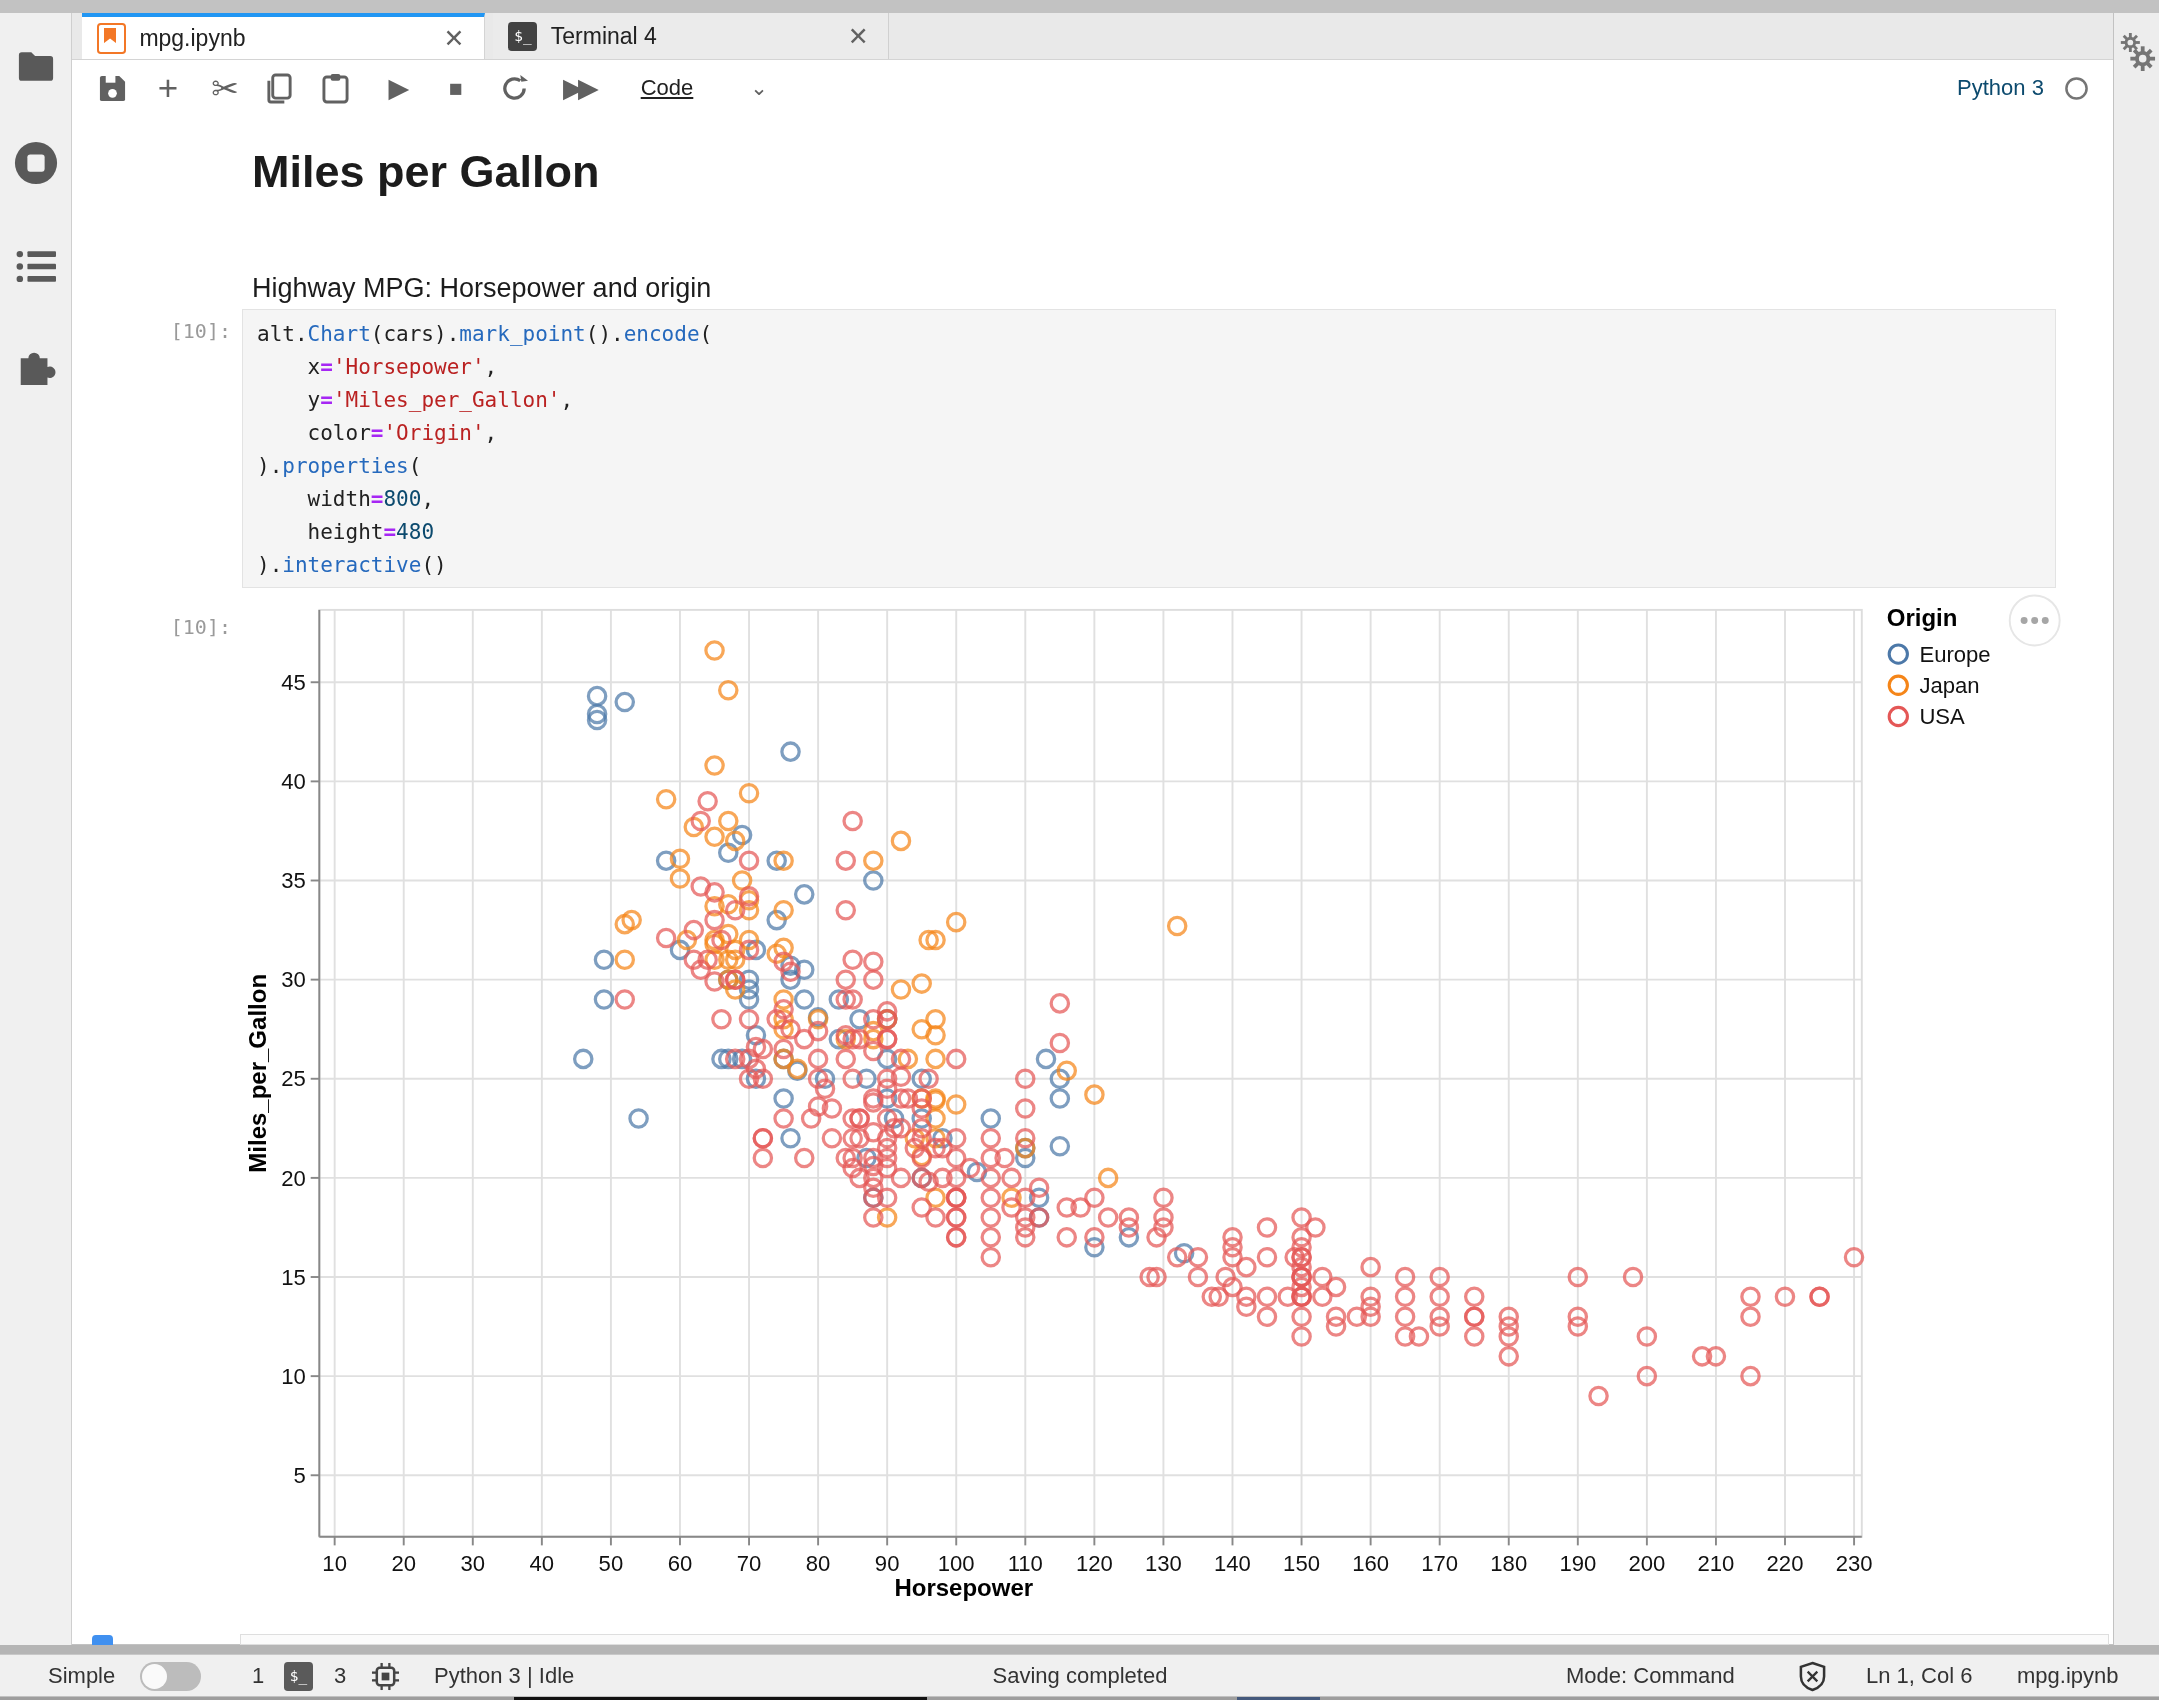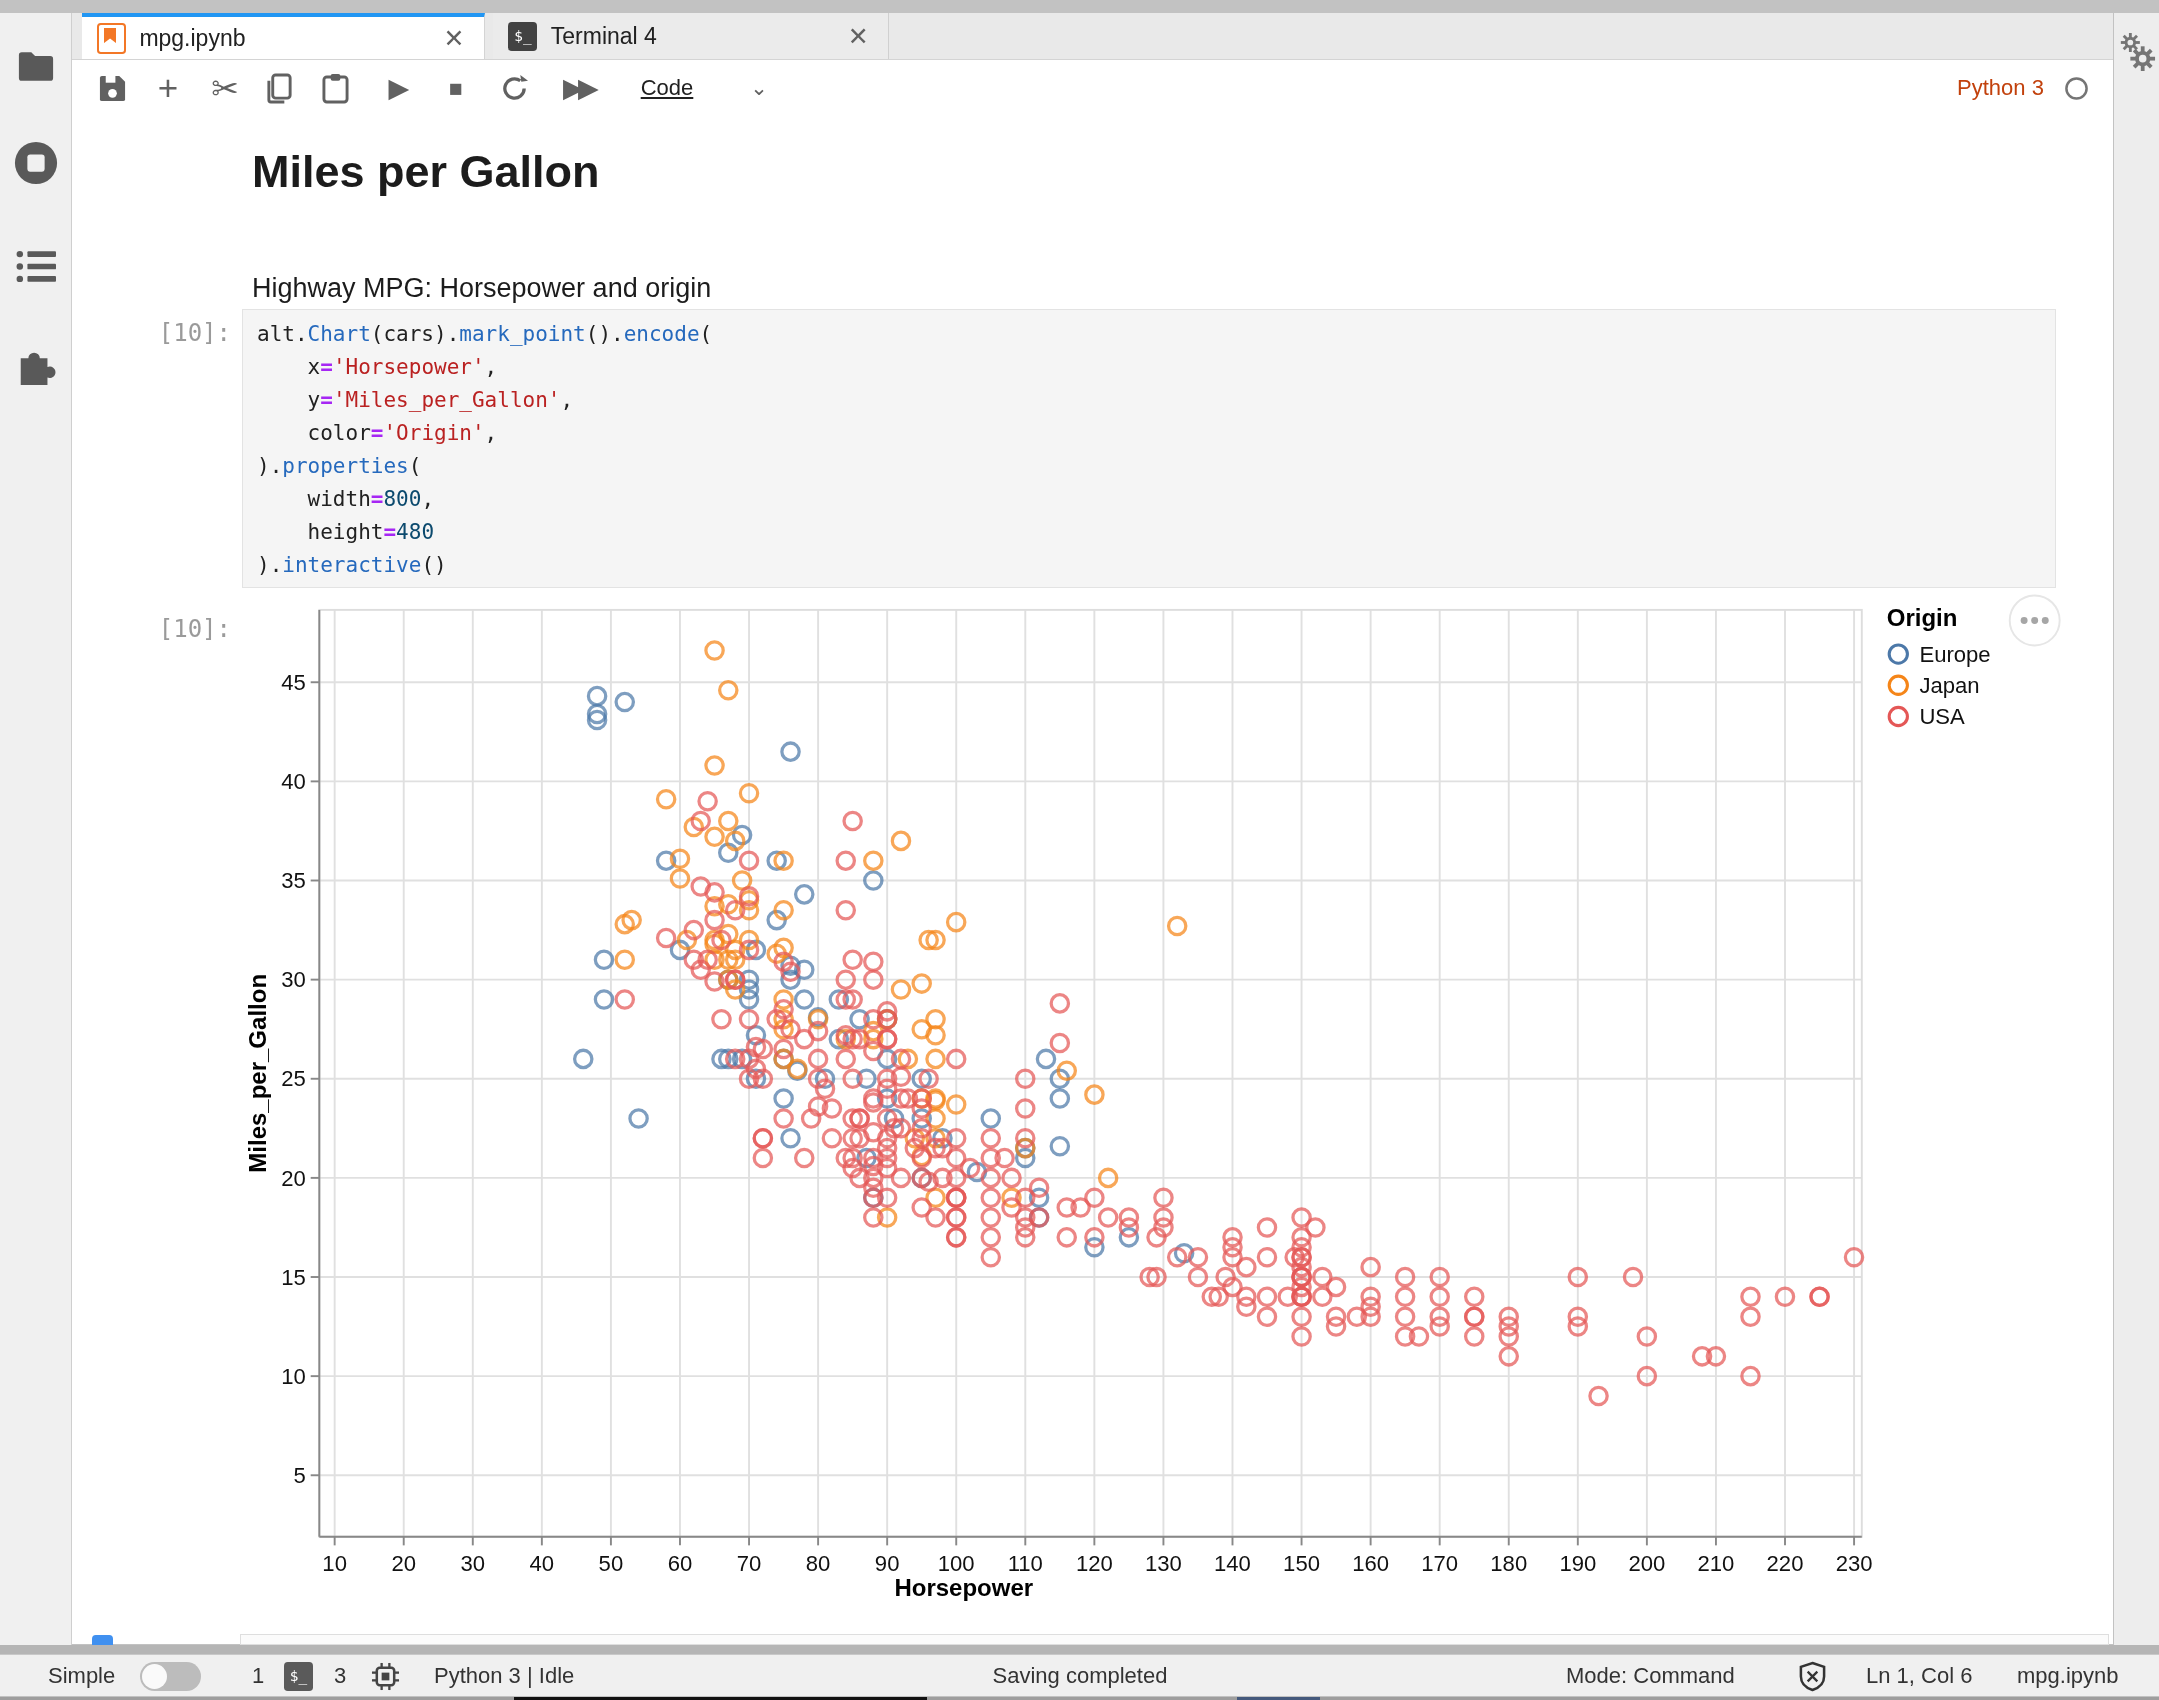--- a/index.html
+++ b/index.html
@@ -19,28 +19,28 @@
   .nb-ico{width:29px;height:31px;border:2.9px solid #f37726;border-radius:3.8px;position:relative;background:#fff;box-sizing:border-box;}
   .nb-ico:before{content:"";position:absolute;left:4.8px;top:2.9px;width:12.5px;height:15.4px;background:#f37726;
      clip-path:polygon(0 0,100% 0,100% 100%,50% 70%,0 100%);}
   .term-ico{width:29px;height:29px;background:#424242;border-radius:3.8px;color:#fff;
      font-family:"DejaVu Sans Mono",monospace;font-size:14.4px;display:flex;align-items:center;justify-content:center;}
   
   #toolbar{left:72px;top:60px;width:2041px;height:56px;background:#fff;border-bottom:1px solid #e0e0e0;}
   .tb{position:absolute;top:0;height:56px;display:flex;align-items:center;justify-content:center;color:#616161;}
   .tb.glyph{font-size:27px;}
   #code-select{font-size:22px;color:#212121;text-decoration:underline;}
-  #kernel-name{font-size:22px;color:#c2410c;}
+  #kernel-name{font-size:22px;color:#0c4a6e;}
   
   #rightbar{left:2114px;top:13.4px;width:46px;height:1641px;background:#ededed;}
   
   #content{left:72px;top:115px;width:2041px;height:1529px;background:#fff;}
   #md-title{left:252px;top:146px;font-size:45px;font-weight:bold;color:#1c1c1c;}
   #md-sub{left:252px;top:273px;font-size:27px;color:#1c1c1c;}
-  .prompt{width:106px;text-align:right;font-family:"DejaVu Sans Mono",monospace;font-size:24px;color:#9a9a9a;}
+  .prompt{width:106px;text-align:right;font-family:"DejaVu Sans Mono",monospace;font-size:20px;color:#9a9a9a;}
   #in-prompt{left:125px;top:319px;}
   #out-prompt{left:125px;top:615px;}
   #code-cell{left:242px;top:309px;width:1814px;height:279px;background:#f5f5f5;border:1px solid #e3e3e3;box-sizing:border-box;}
   #code-area{left:257px;top:318px;font-family:"DejaVu Sans Mono",monospace;font-size:21px;line-height:33px;color:#212121;white-space:pre;}
   .tok-fn{color:#2569bd;} .tok-s{color:#ba2121;} .tok-o{color:#a626f4;font-weight:bold;} .tok-n{color:#0c4a6e;}
   
   #chart{left:0;top:0;}
   
   #hscroll{left:240px;top:1634px;width:1869px;height:10.6px;background:#fbfbfb;border:1px solid #dedede;box-sizing:border-box;}
   #scroll-blue{left:92px;top:1635px;width:21px;height:9.6px;background:#4090f0;border-radius:3.8px 3.8px 0 0;}

